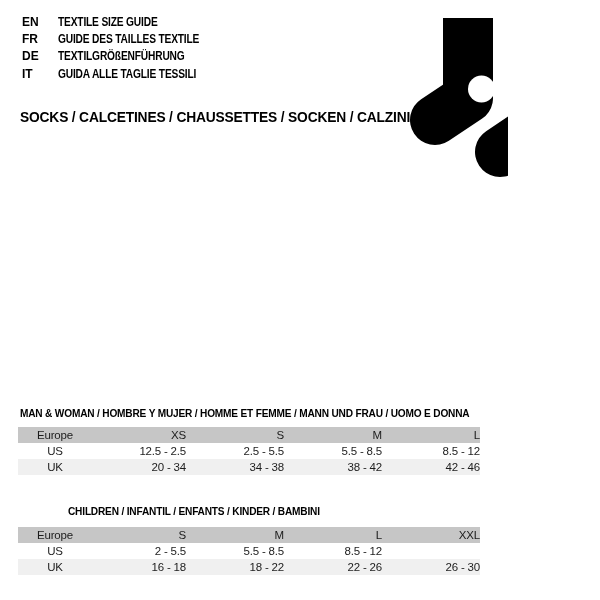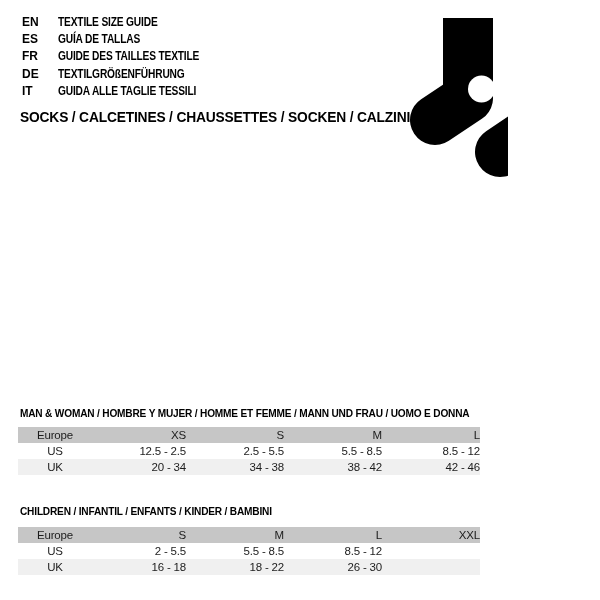--- a/index.html
+++ b/index.html
@@ -13,44 +13,40 @@
   .lang-code{width:36px;flex:0 0 36px;}
   .cond{display:inline-block;transform:scaleX(0.85);transform-origin:0 50%;white-space:nowrap;letter-spacing:-0.2px;}
   .cond92{display:inline-block;transform:scaleX(0.92);transform-origin:0 50%;white-space:nowrap;letter-spacing:-0.2px;}
   
   .category{position:absolute;left:20px;top:109px;height:15px;line-height:15px;font-size:15px;font-weight:bold;}
   
   .socks{position:absolute;left:405px;top:5px;width:165px;height:175px;}
   
   .table-title{position:absolute;left:20px;height:13px;line-height:13px;font-size:11px;font-weight:bold;}
   .title-adults{top:407px;}
-  .title-children{top:505px;}
+  .title-children{top:505px;margin-left:48px;}
   .size-table{position:absolute;left:18px;width:462px;}
   .table-adults{top:427px;}
   .table-children{top:527px;}
   .t-row{display:grid;grid-template-columns:70px 98px 98px 98px 98px;height:16px;}
   .t-head{background:#c6c6c6;}
   .t-row.alt{background:#f0f0f0;}
   .cell{font-size:11.5px;line-height:16px;text-align:right;color:#1c1c1c;letter-spacing:-0.2px;
         overflow:hidden;white-space:nowrap;}
   .cell.region{text-align:center;padding-left:4px;color:#1c1c1c;}
 </style>
 </head>
 <body>
 
 <div class="page">
 
   <div class="lang-list">
     <div class="lang-row">
       <span class="lang-code">EN</span>
       <span class="cond">TEXTILE SIZE GUIDE</span>
-    </div>
-    <div class="lang-row">
-      <span class="lang-code">ES</span>
-      <span class="cond">GUÍA DE TALLAS</span>
     </div>
     <div class="lang-row">
       <span class="lang-code">FR</span>
       <span class="cond">GUIDE DES TAILLES TEXTILE</span>
     </div>
     <div class="lang-row">
       <span class="lang-code">DE</span>
       <span class="cond">TEXTILGRÖßENFÜHRUNG</span>
     </div>
     <div class="lang-row">
@@ -117,17 +113,18 @@
     <div class="t-row">
       <div class="cell region">US</div>
       <div class="cell">2 - 5.5</div>
       <div class="cell">5.5 - 8.5</div>
       <div class="cell">8.5 - 12</div>
     </div>
     <div class="t-row alt">
       <div class="cell region">UK</div>
       <div class="cell">16 - 18</div>
       <div class="cell">18 - 22</div>
+      <div class="cell">22 - 26</div>
       <div class="cell">26 - 30</div>
     </div>
   </div>
 
 </div>
 
 </body></html>

